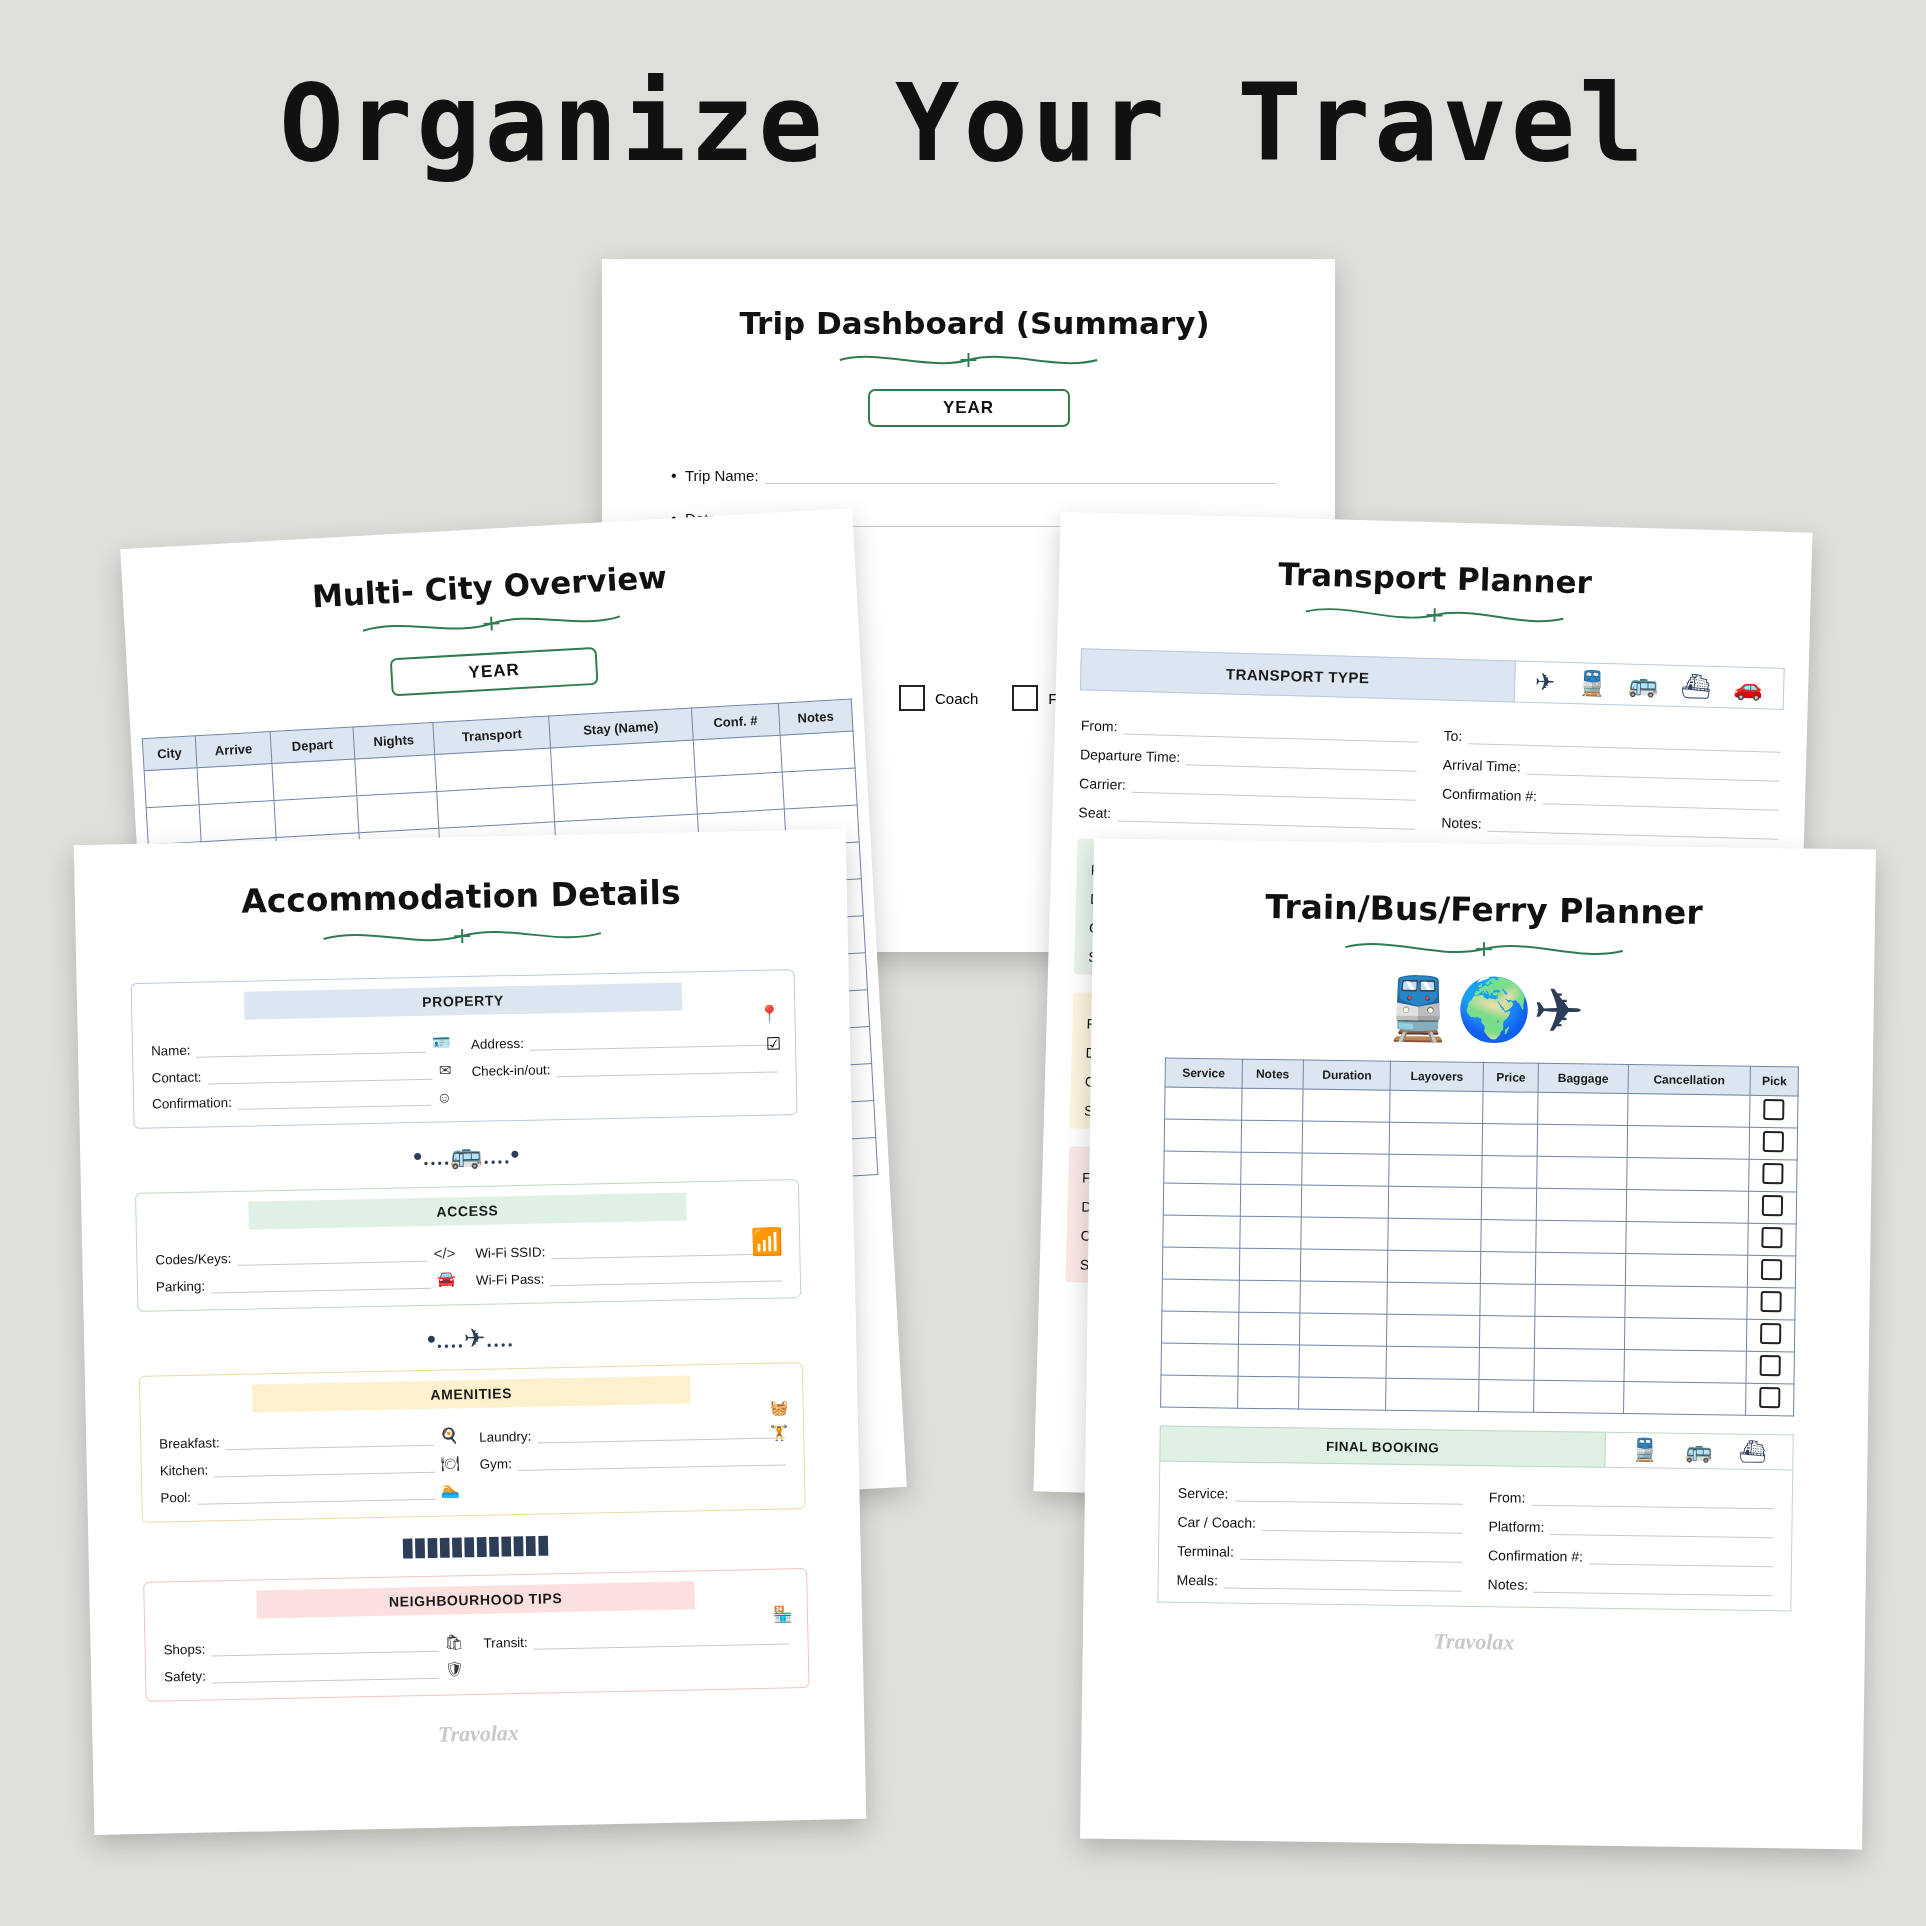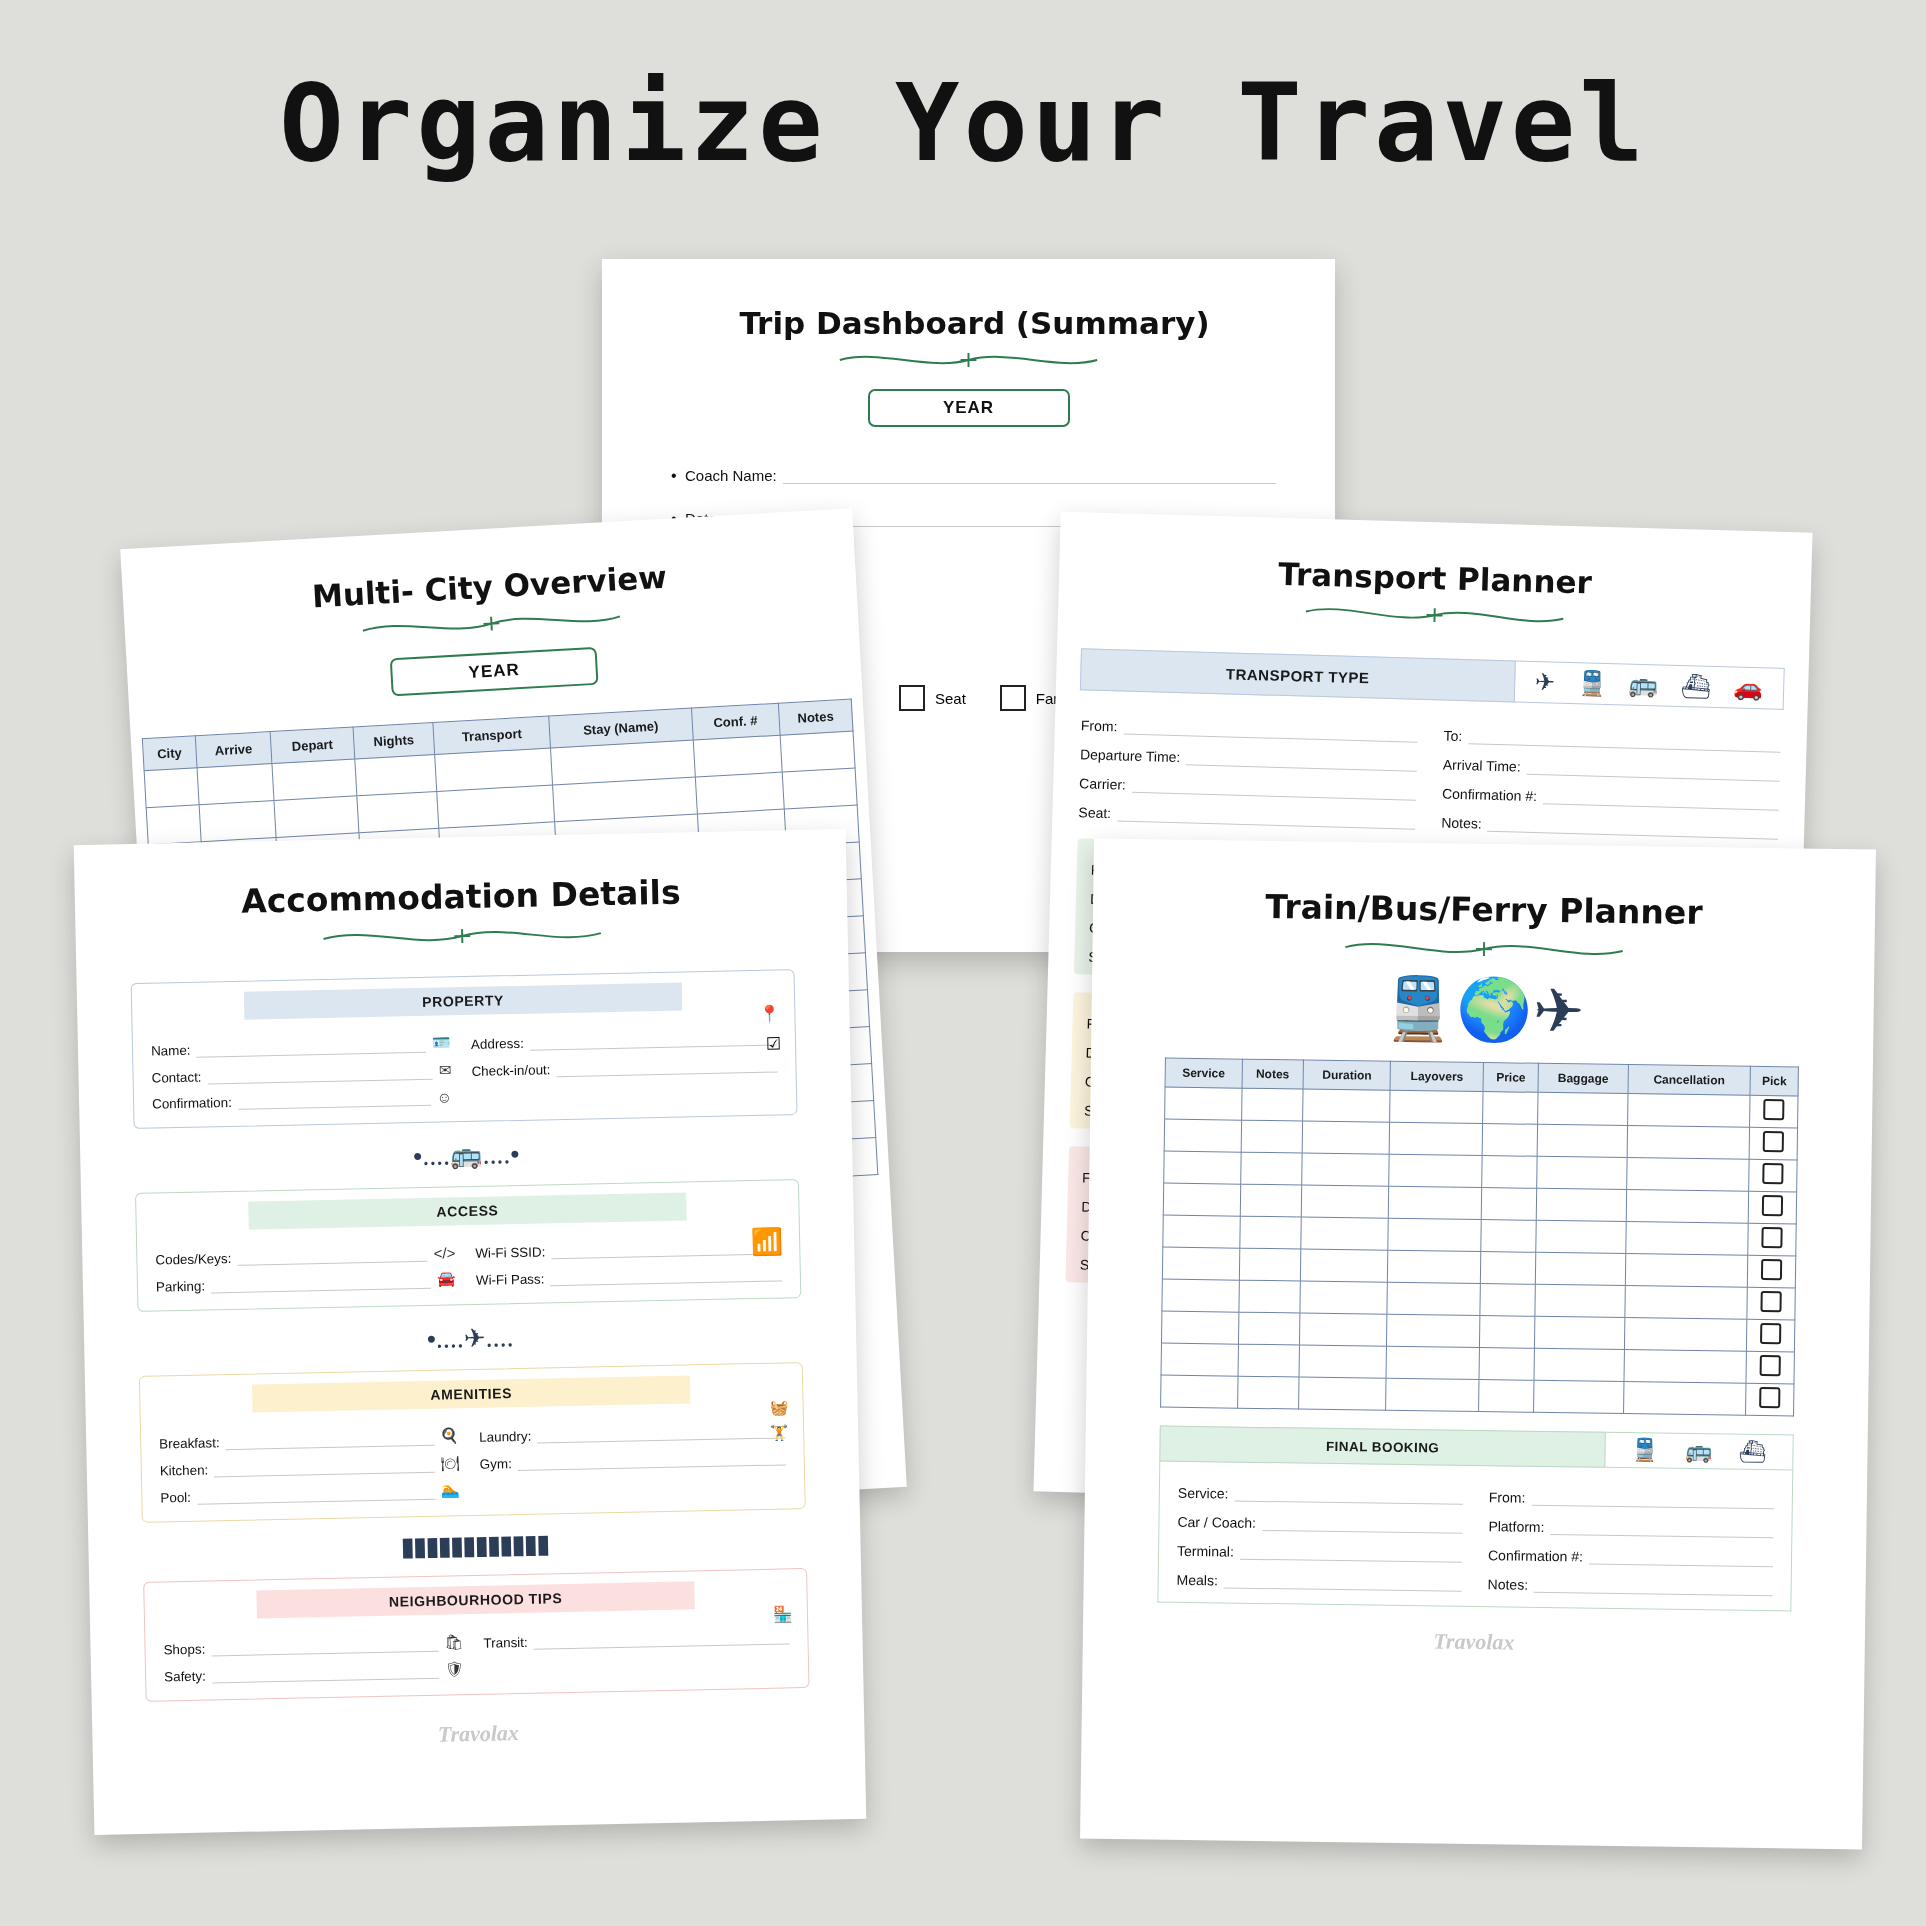--- a/index.html
+++ b/index.html
@@ -183,34 +183,34 @@
   <div class="sheet-title">Trip Dashboard (Summary)</div>
   <svg class="flourish" width="297" height="26" viewBox="0 0 300 26">
     <path d="M20 13 C60 2, 110 24, 150 13 C190 2, 240 24, 280 13" stroke="#2f7d4f" fill="none" stroke-width="2"></path>
     <path d="M150 6 L150 20 M142 13 L158 13" stroke="#2f7d4f" stroke-width="2"></path>
   </svg>
   <div class="yearbox">YEAR</div>
 
   <div style="margin-top:40px;">
     <div class="field">
       <span class="bullet">•</span>
-      <span>Coach Name:</span>
+      <span>Trip Name:</span>
       <span class="dotline"></span>
     </div>
     <div class="field" style="margin-top:26px;">
       <span class="bullet">•</span>
       <span>Dates:</span>
       <span class="dotline"></span>
     </div>
   </div>
 
   <div style="display:flex;gap:34px;margin:158px 0 0 297px;">
     <div class="checkrow">
       <span class="cbox"></span>
-      <span>Seat</span>
+      <span>Coach</span>
     </div>
     <div class="checkrow">
       <span class="cbox"></span>
       <span>Family</span>
     </div>
   </div>
 </div>
 
 <div class="sheet" id="multicity">
   <div class="sheet-title">Multi- City Overview</div>

